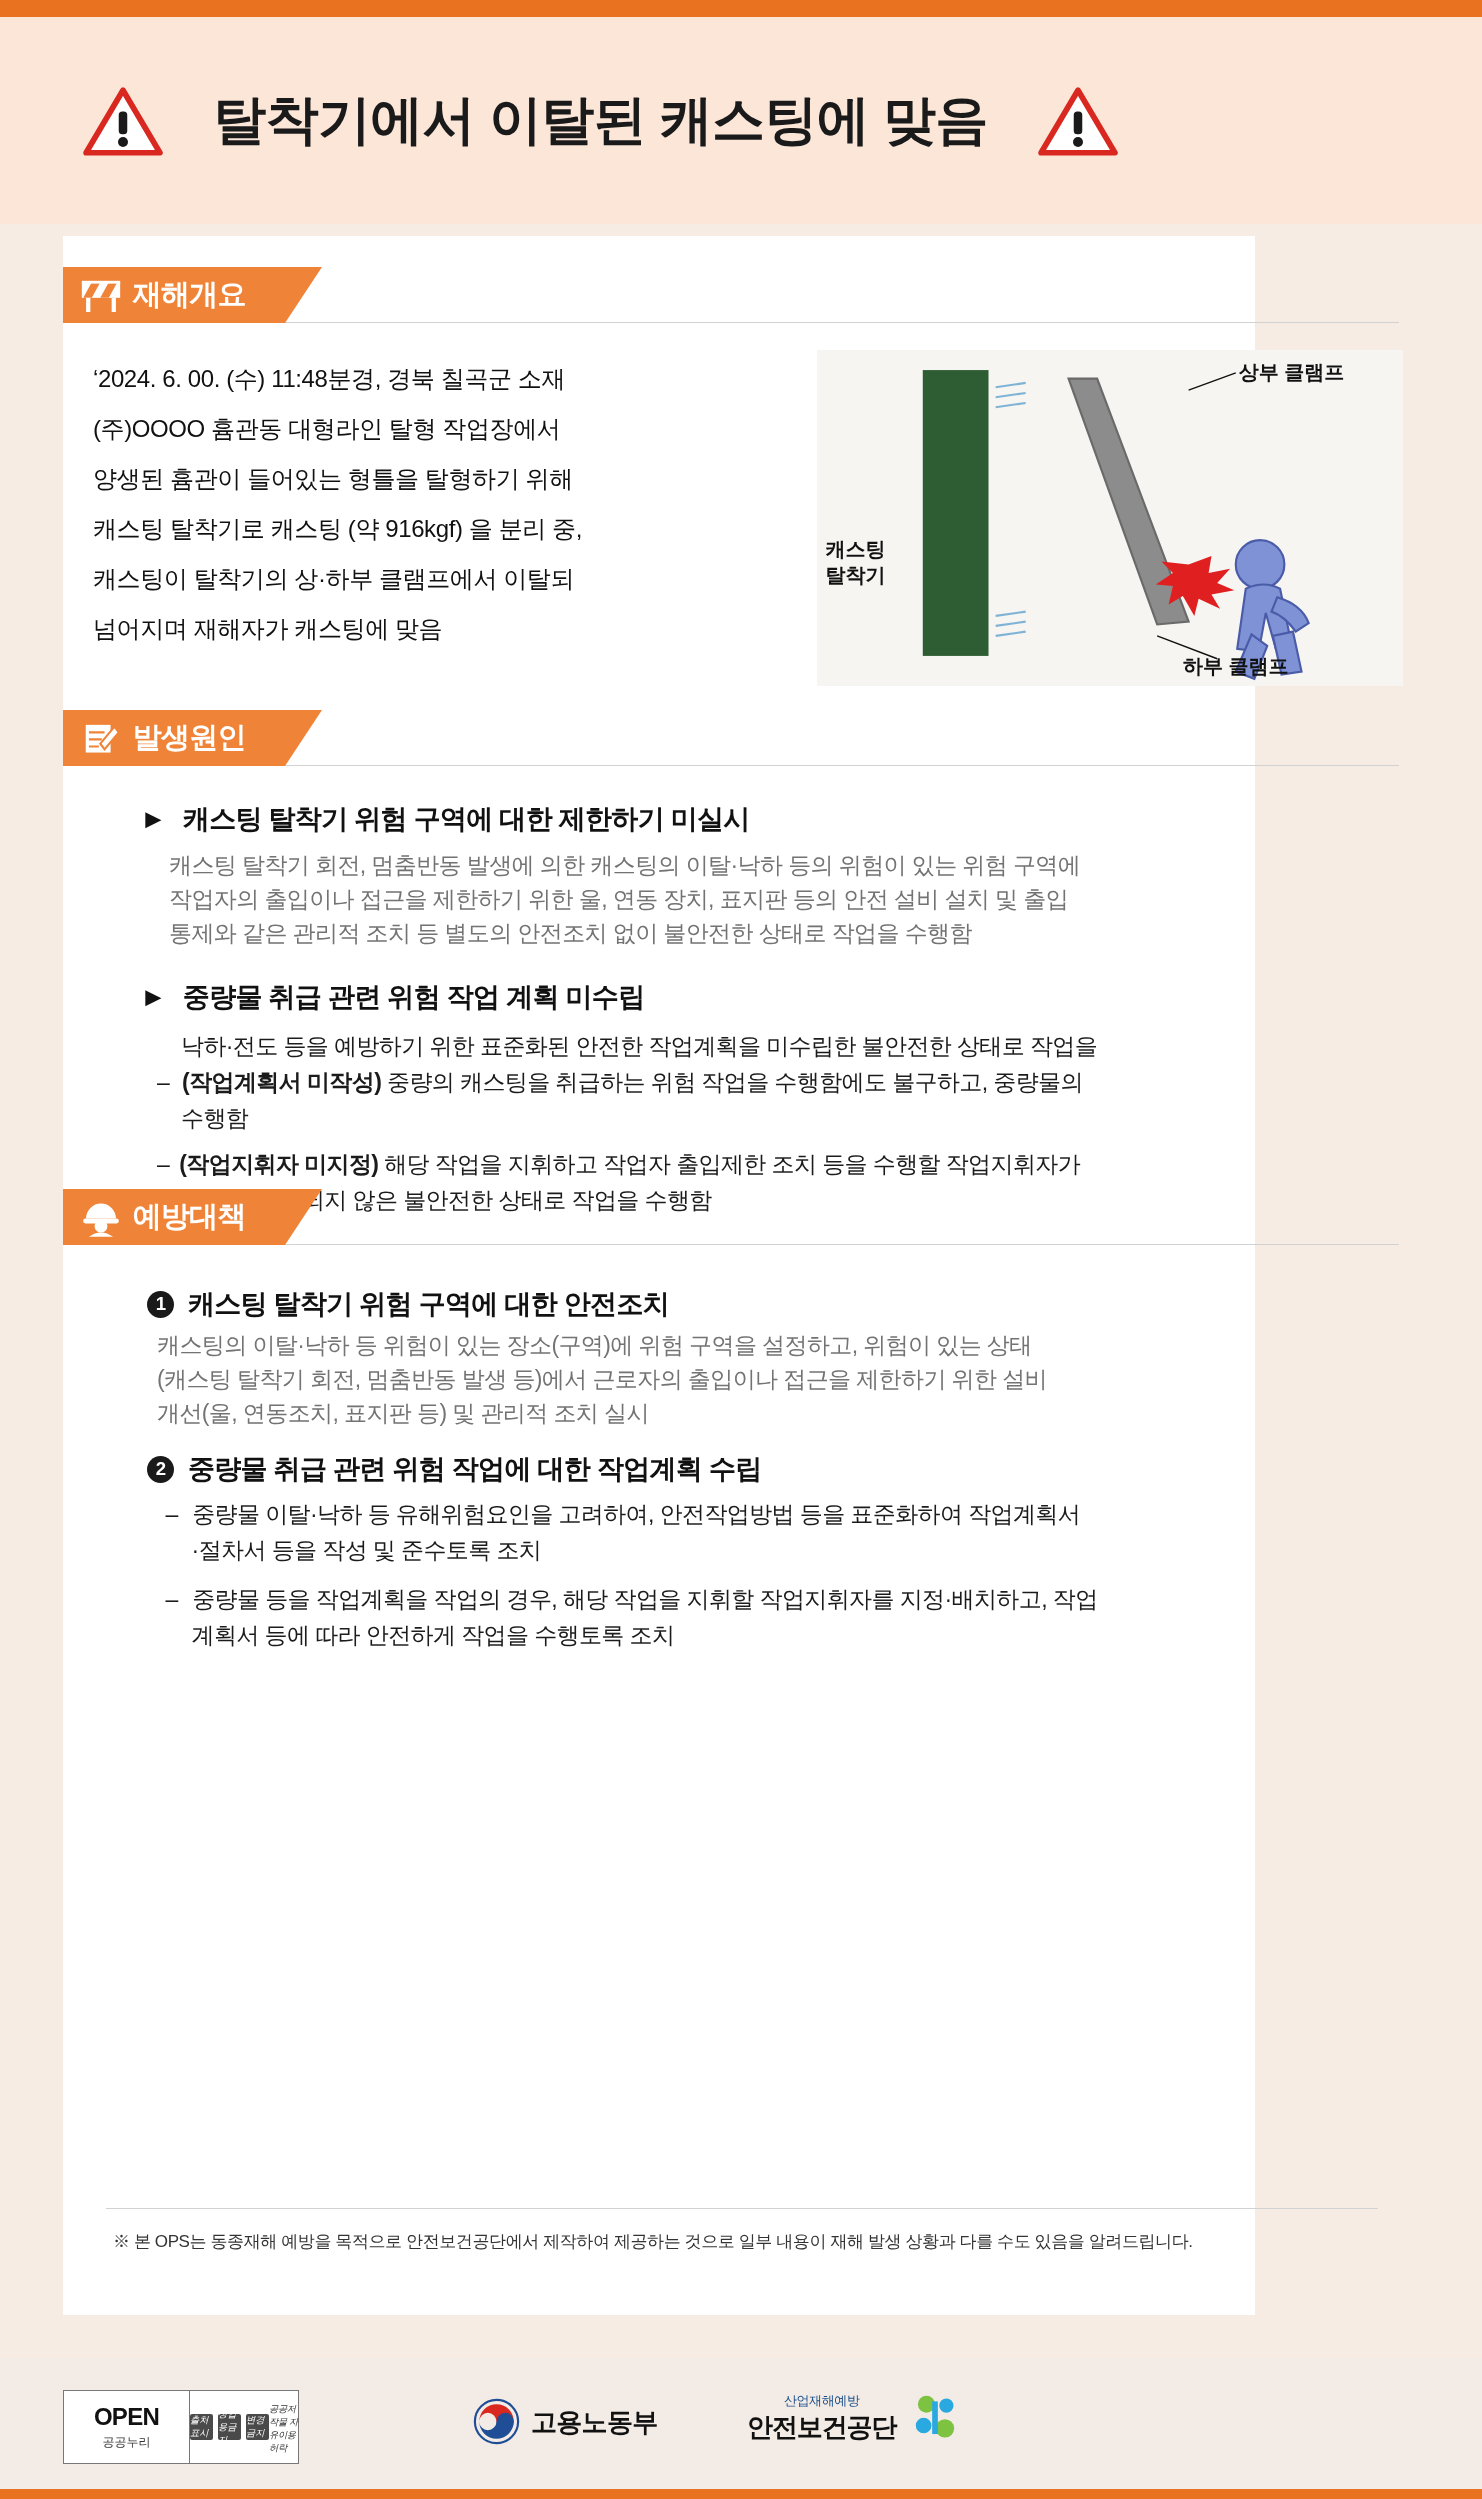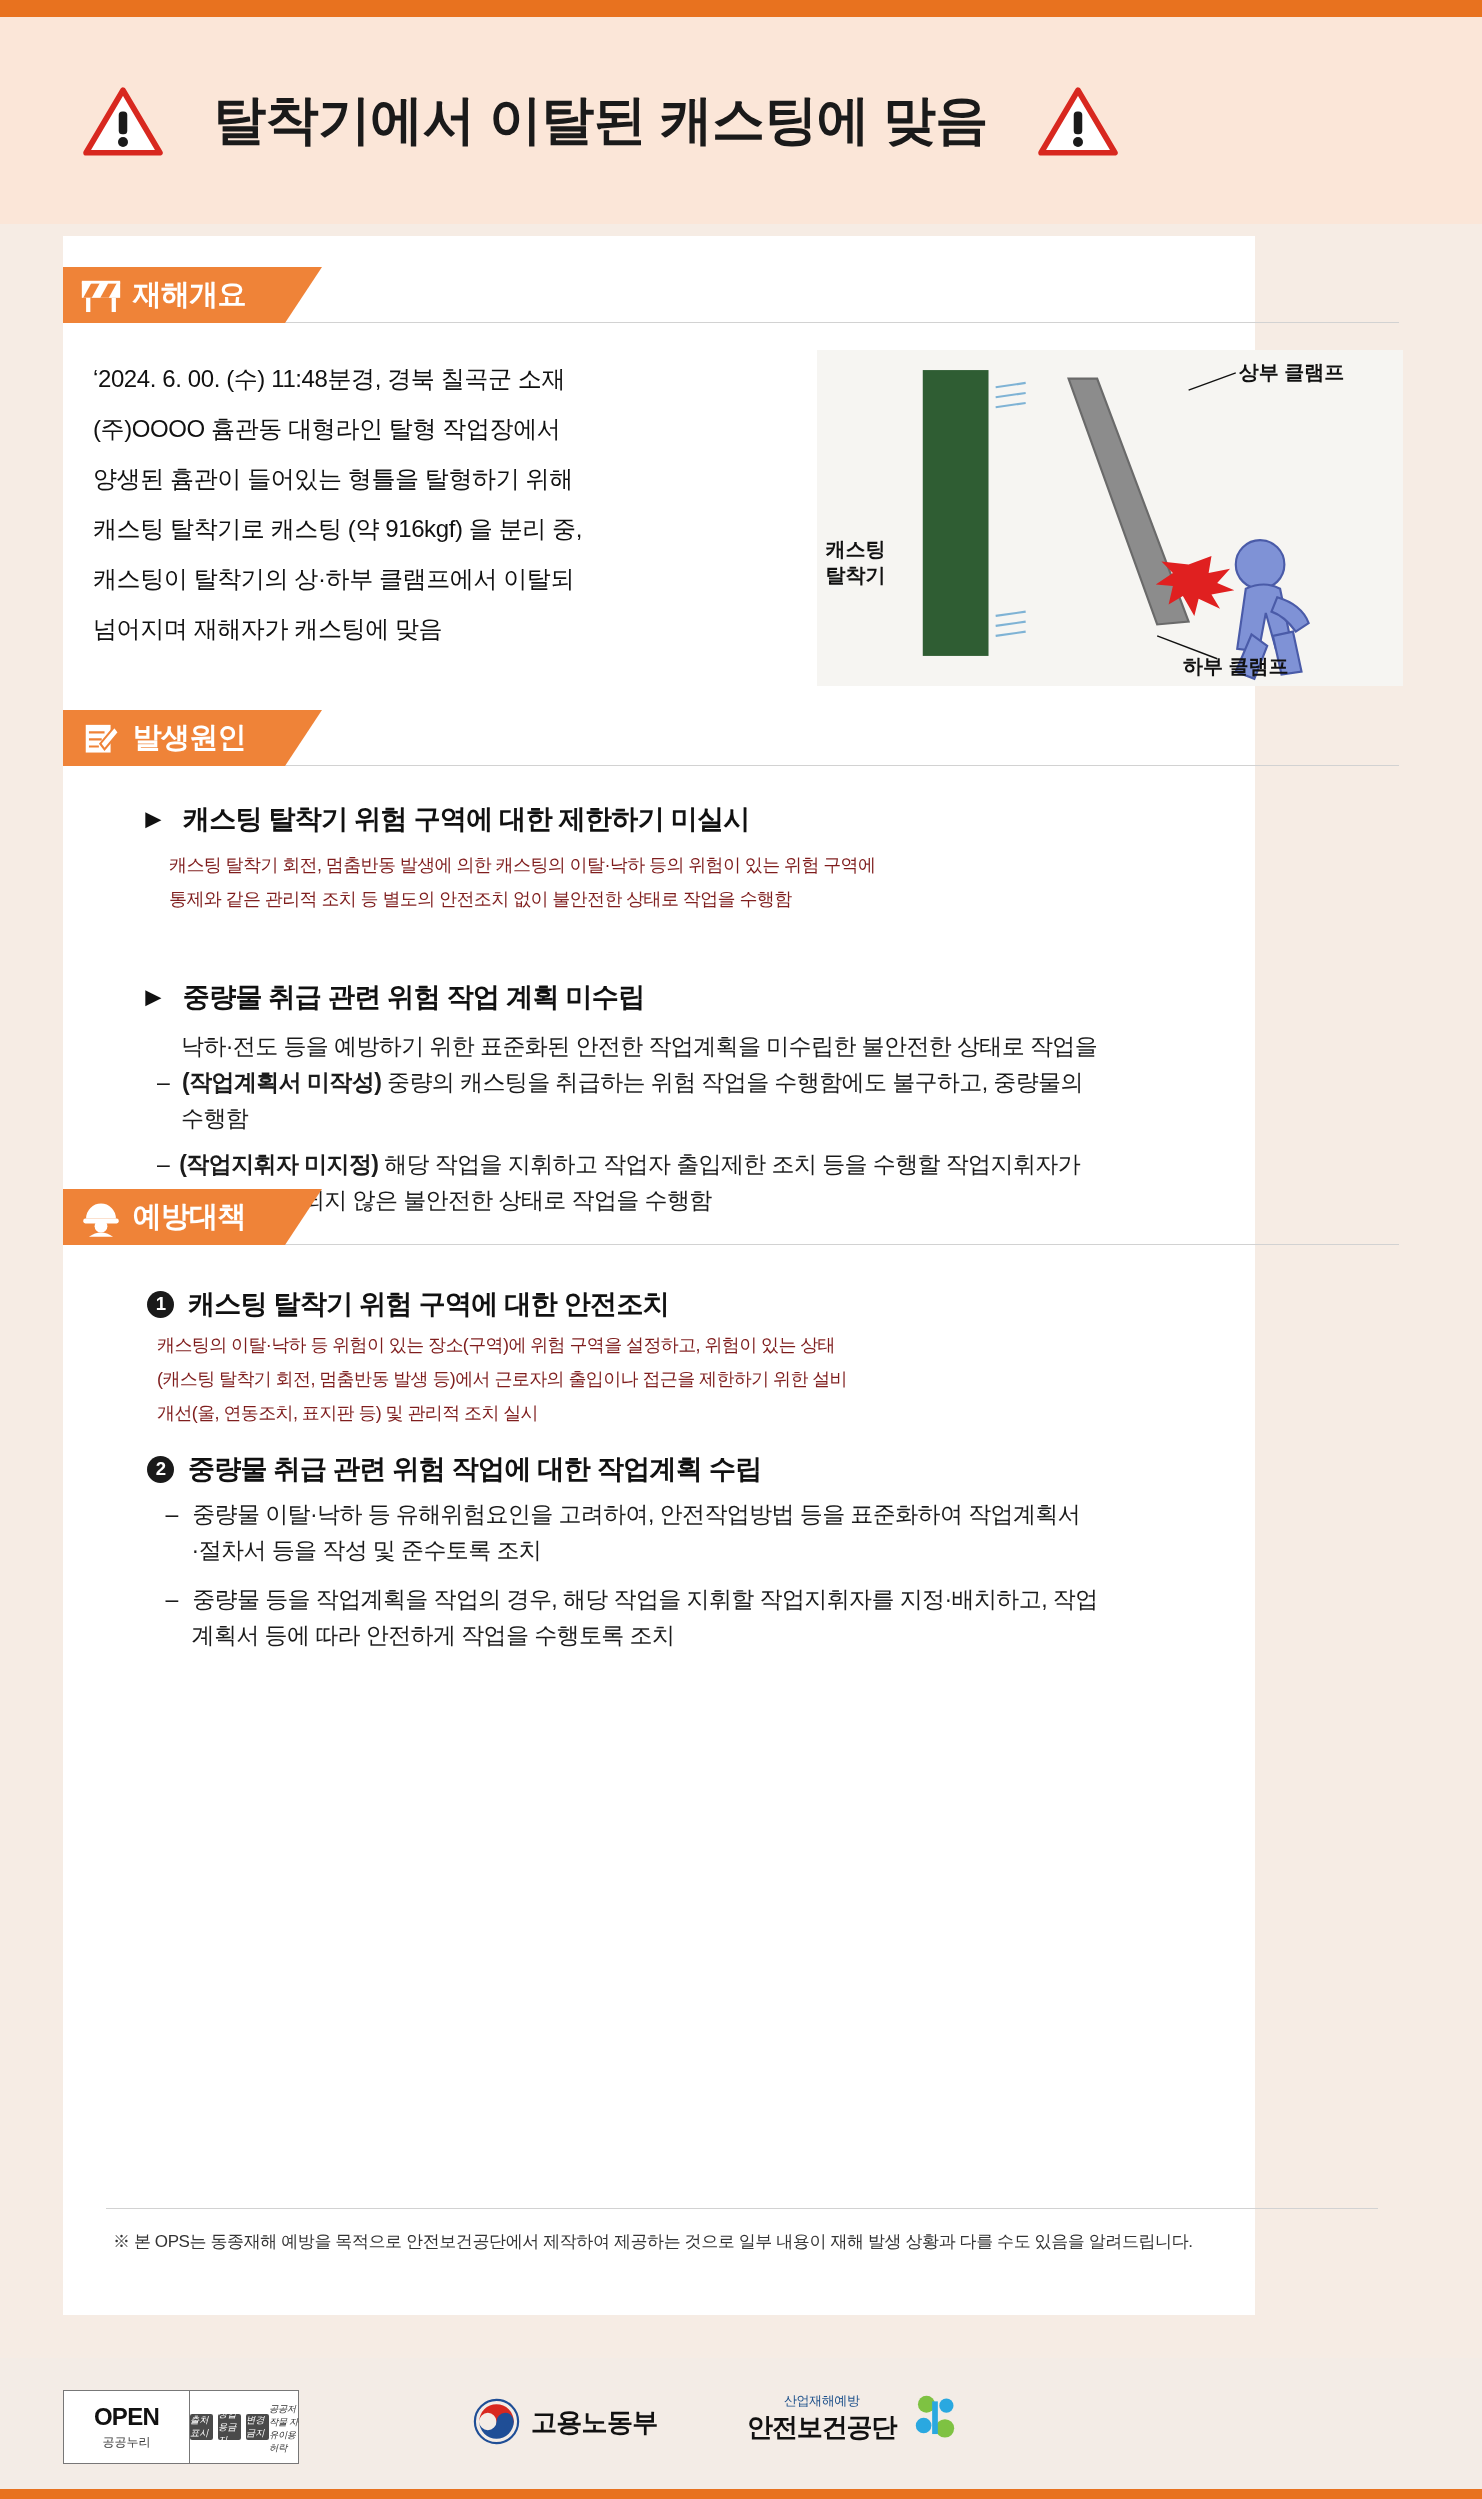--- a/index.html
+++ b/index.html
@@ -106,23 +106,23 @@
     letter-spacing: -0.4px;
     white-space: nowrap;
   }
   .bullet-head {
     font-size: 27px;
     font-weight: bold;
     color: #111;
     letter-spacing: -0.7px;
   }
   .para {
-    font-size: 18px;
+    font-size: 23px;
     line-height: 34px;
-    color: #7f1d1d;
+    color: #737373;
     letter-spacing: -0.6px;
   }
   .dash-item {
     font-size: 23px;
     line-height: 36px;
     color: #1b1b1b;
     letter-spacing: -0.6px;
   }
   .num-badge {
     display: inline-flex;
@@ -315,20 +315,21 @@
       </div>
     </div>
 
     <div style="position:absolute; left:77px; top:565px; width:1258px;">
       <div class="bullet-head">
         <span>►</span>
         <span style="margin-left:10px;">캐스팅 탈착기 위험 구역에 대한 제한하기 미실시</span>
       </div>
       <div class="para" style="margin-top:11.4px; margin-left:29px;">
         <div>캐스팅 탈착기 회전, 멈춤반동 발생에 의한  캐스팅의 이탈·낙하 등의 위험이 있는 위험 구역에</div>
+        <div>작업자의 출입이나 접근을 제한하기 위한 울, 연동 장치, 표지판 등의 안전 설비 설치 및 출입</div>
         <div>통제와 같은 관리적 조치 등 별도의 안전조치  없이 불안전한 상태로 작업을 수행함</div>
       </div>
     </div>
 
     <div style="position:absolute; left:77px; top:743px; width:1258px;">
       <div class="bullet-head">
         <span>►</span>
         <span style="margin-left:10px;">중량물 취급 관련 위험 작업 계획 미수립</span>
       </div>
 

